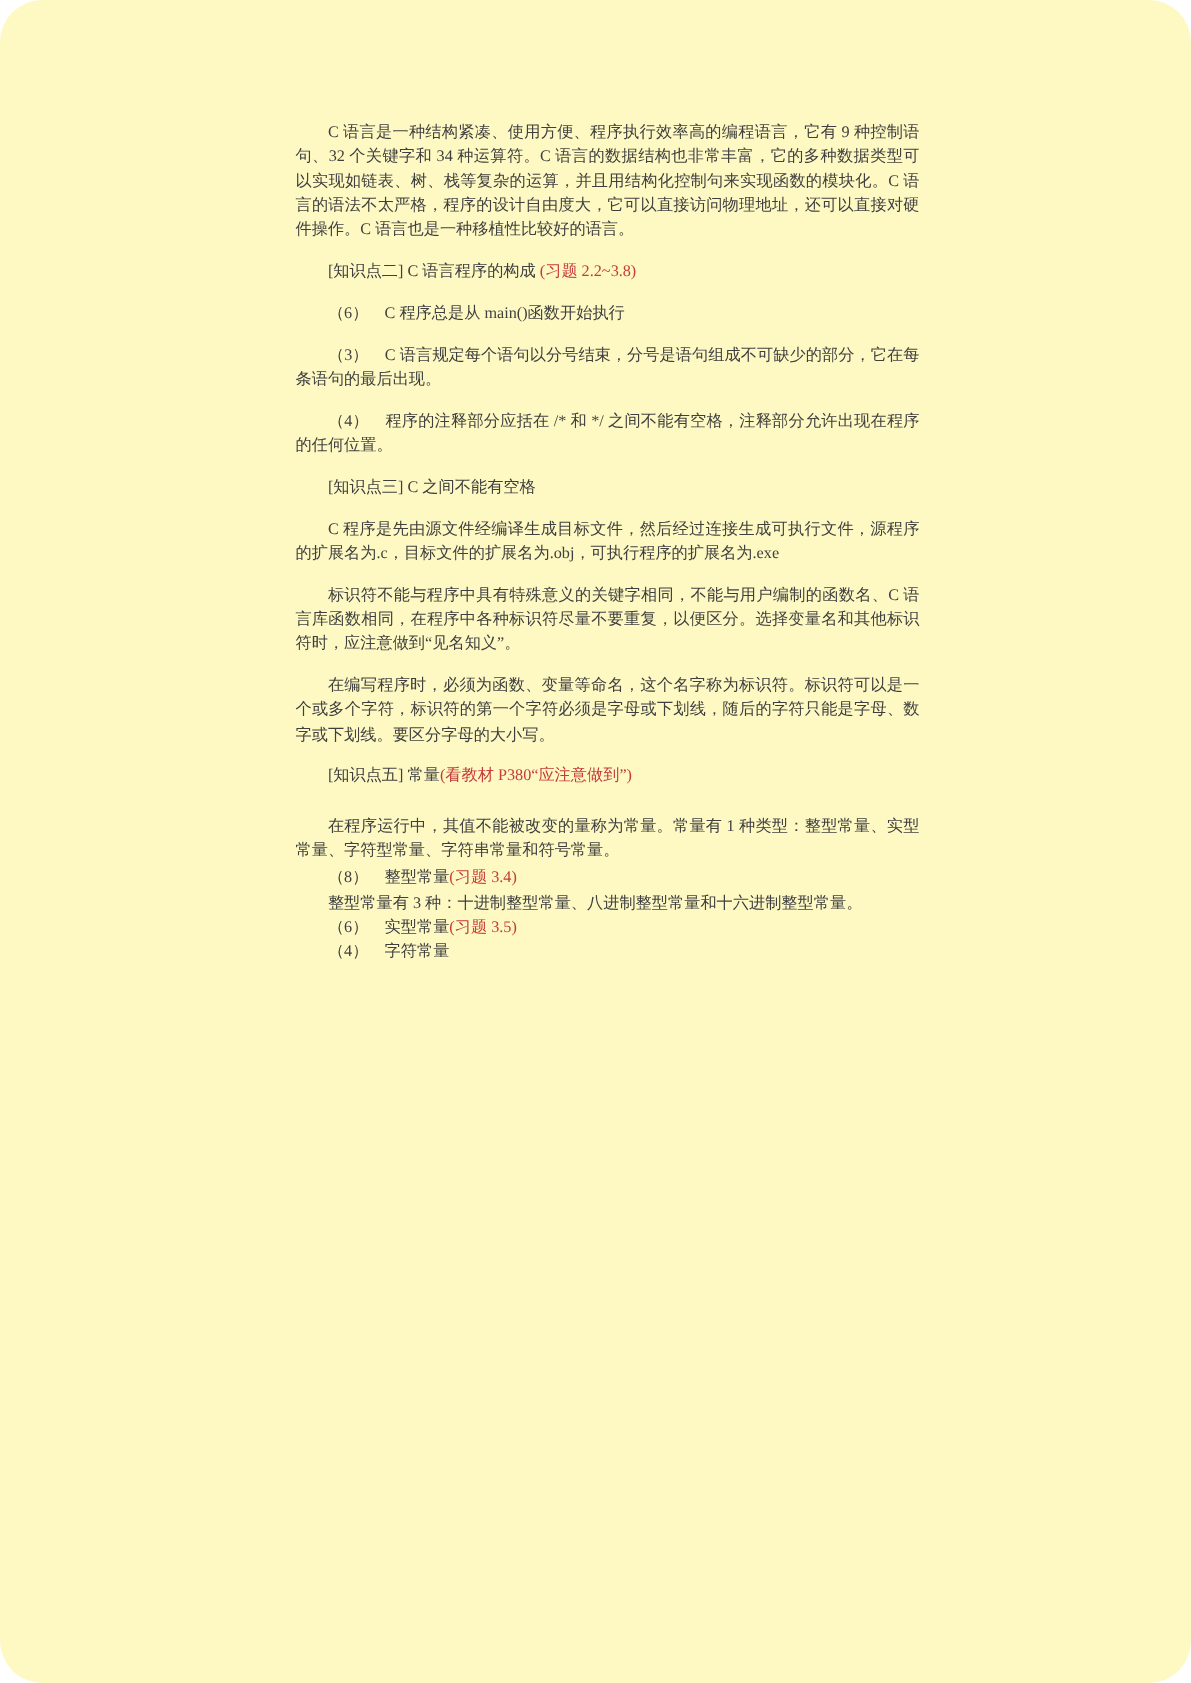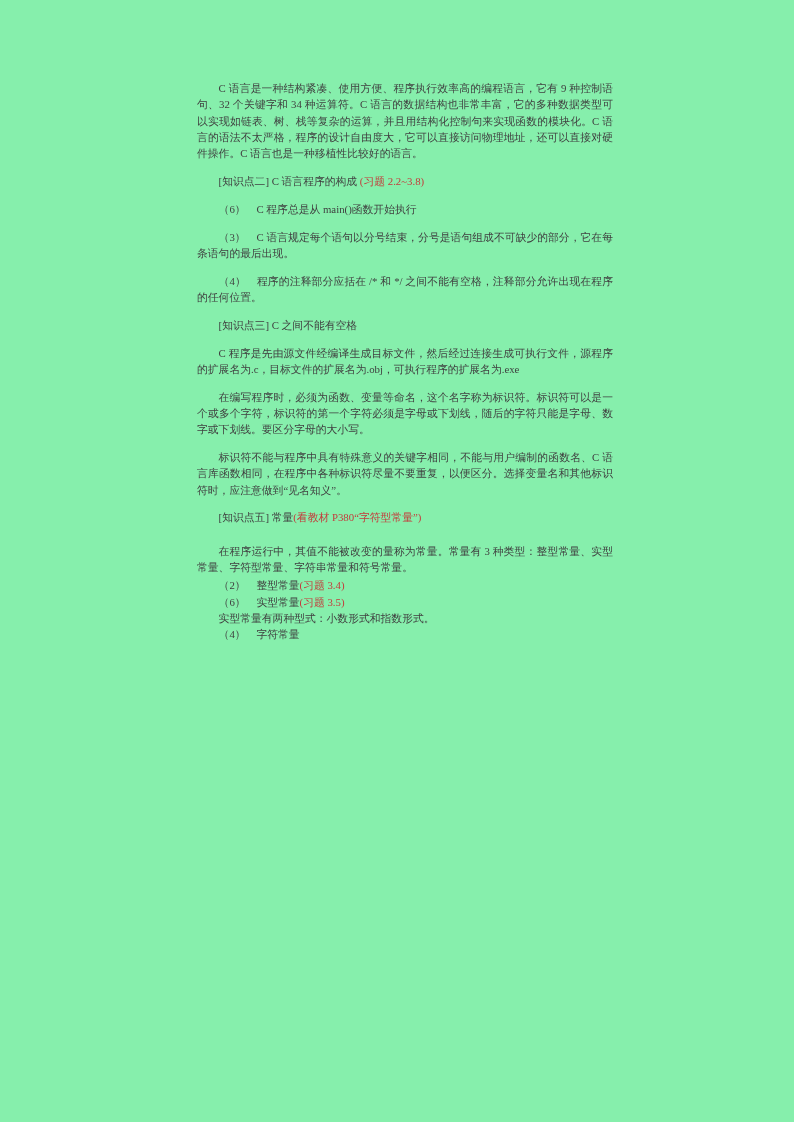--- a/index.html
+++ b/index.html
@@ -4,22 +4,23 @@
 <style>
   html, body {
     margin: 0;
     padding: 0;
     background: #ffffff;
   }
   .page {
     position: relative;
     width: 794px;
     height: 1122px;
-    background: #86efac;
+    background: #fef9c3;
     overflow: hidden;
+    border-radius: 28px;
   }
   .textcol {
     position: absolute;
     left: 197px;
     top: 80px;
     width: 416px;
     font-family: "Liberation Serif", "DejaVu Serif", serif;
     font-size: 10.8px;
     line-height: 16.3px;
     color: #3f3f3f;
@@ -63,31 +64,31 @@
 
     <p class="para">（3）　C 语言规定每个语句以分号结束，分号是语句组成不可缺少的部分，它在每条语句的最后出现。</p>
 
     <p class="para">（4）　程序的注释部分应括在 /* 和 */ 之间不能有空格，注释部分允许出现在程序的任何位置。</p>
 
     <p class="heading"><span>[知识点三] C 之间不能有空格</span></p>
 
     <p class="para">C 程序是先由源文件经编译生成目标文件，然后经过连接生成可执行文件，源程序的扩展名为.c，目标文件的扩展名为.obj，可执行程序的扩展名为.exe</p>
 
 
+    <p class="para">标识符不能与程序中具有特殊意义的关键字相同，不能与用户编制的函数名、C 语言库函数相同，在程序中各种标识符尽量不要重复，以便区分。选择变量名和其他标识符时，应注意做到“见名知义”。</p>
+
     <p class="para">在编写程序时，必须为函数、变量等命名，这个名字称为标识符。标识符可以是一个或多个字符，标识符的第一个字符必须是字母或下划线，随后的字符只能是字母、数字或下划线。要区分字母的大小写。</p>
 
-    <p class="para">标识符不能与程序中具有特殊意义的关键字相同，不能与用户编制的函数名、C 语言库函数相同，在程序中各种标识符尽量不要重复，以便区分。选择变量名和其他标识符时，应注意做到“见名知义”。</p>
+    <p class="heading heading-kp5"><span>[知识点五] 常量</span><span class="red">(看教材 P380“应注意做到”)</span></p>
 
-    <p class="heading heading-kp5"><span>[知识点五] 常量</span><span class="red">(看教材 P380“字符型常量”)</span></p>
+    <p class="para para-constants">在程序运行中，其值不能被改变的量称为常量。常量有 1 种类型：整型常量、实型常量、字符型常量、字符串常量和符号常量。</p>
 
-    <p class="para para-constants">在程序运行中，其值不能被改变的量称为常量。常量有 3 种类型：整型常量、实型常量、字符型常量、字符串常量和符号常量。</p>
+    <p class="line"><span>（8）　整型常量</span><span class="red">(习题 3.4)</span></p>
 
-    <p class="line"><span>（2）　整型常量</span><span class="red">(习题 3.4)</span></p>
-
+    <p class="line">整型常量有 3 种：十进制整型常量、八进制整型常量和十六进制整型常量。</p>
 
     <p class="line"><span>（6）　实型常量</span><span class="red">(习题 3.5)</span></p>
 
-    <p class="line">实型常量有两种型式：小数形式和指数形式。</p>
 
     <p class="line">（4）　字符常量</p>
 
   </div>
 </div>
 
 </body></html>

